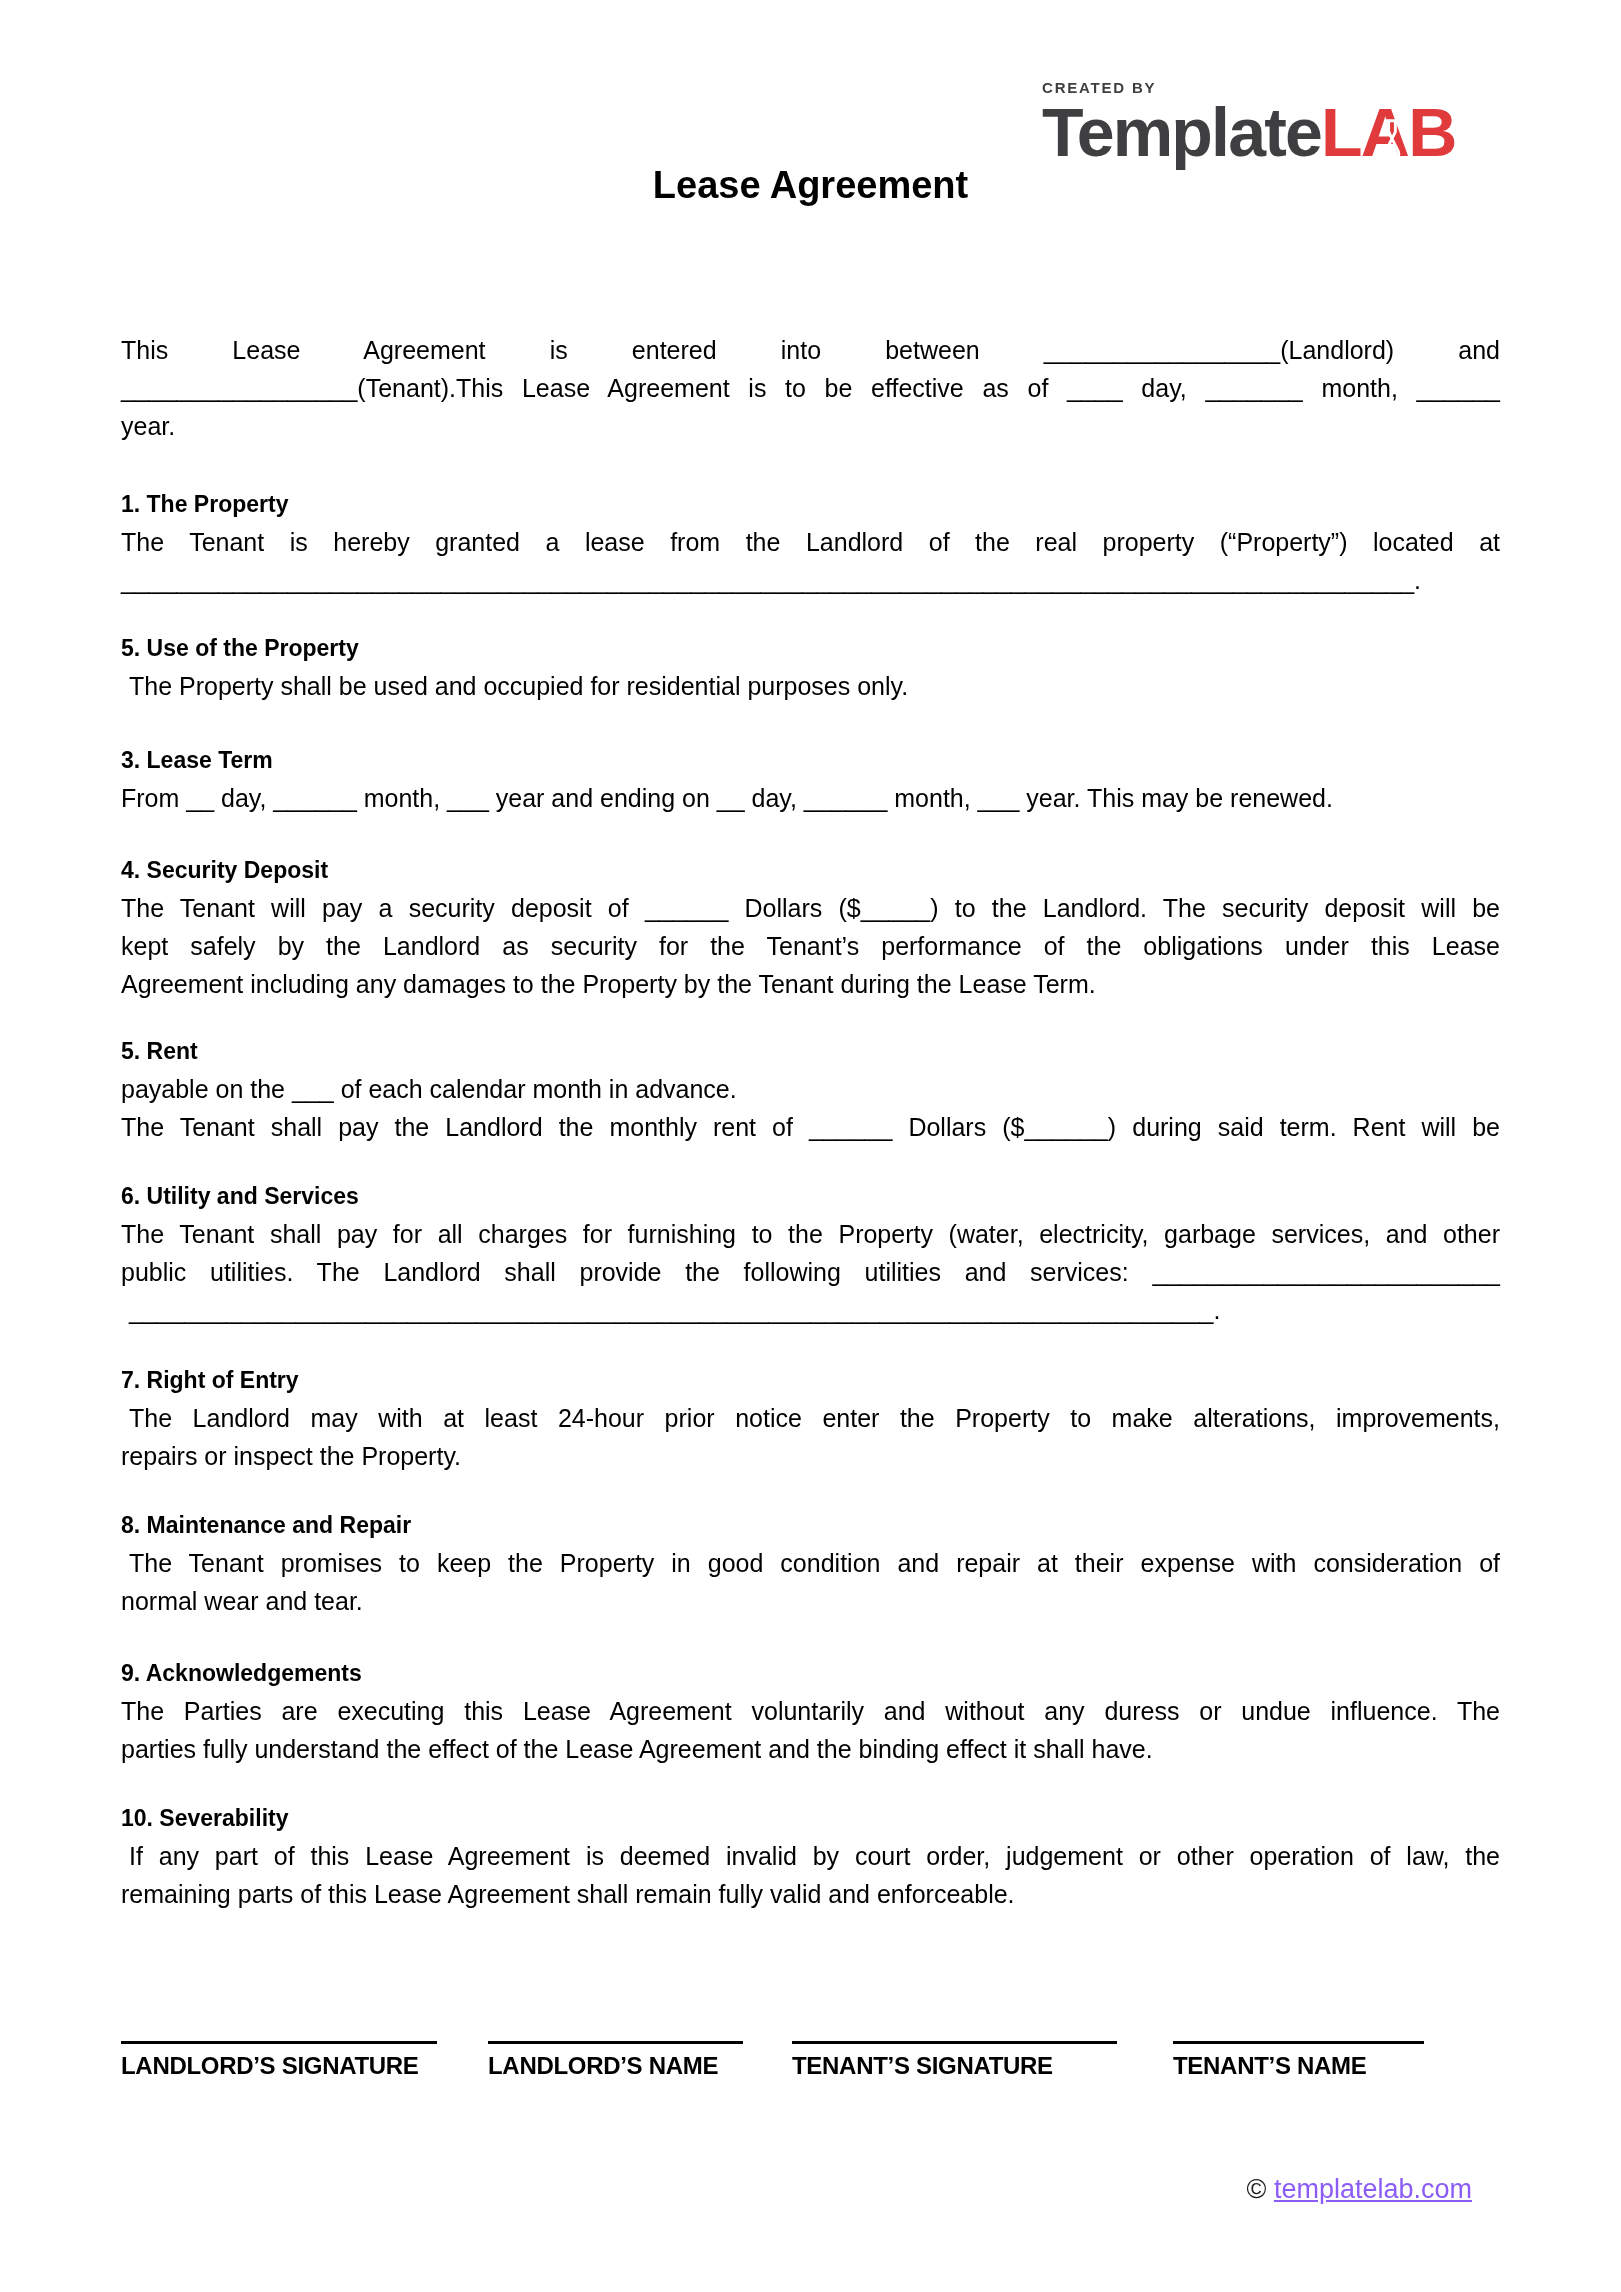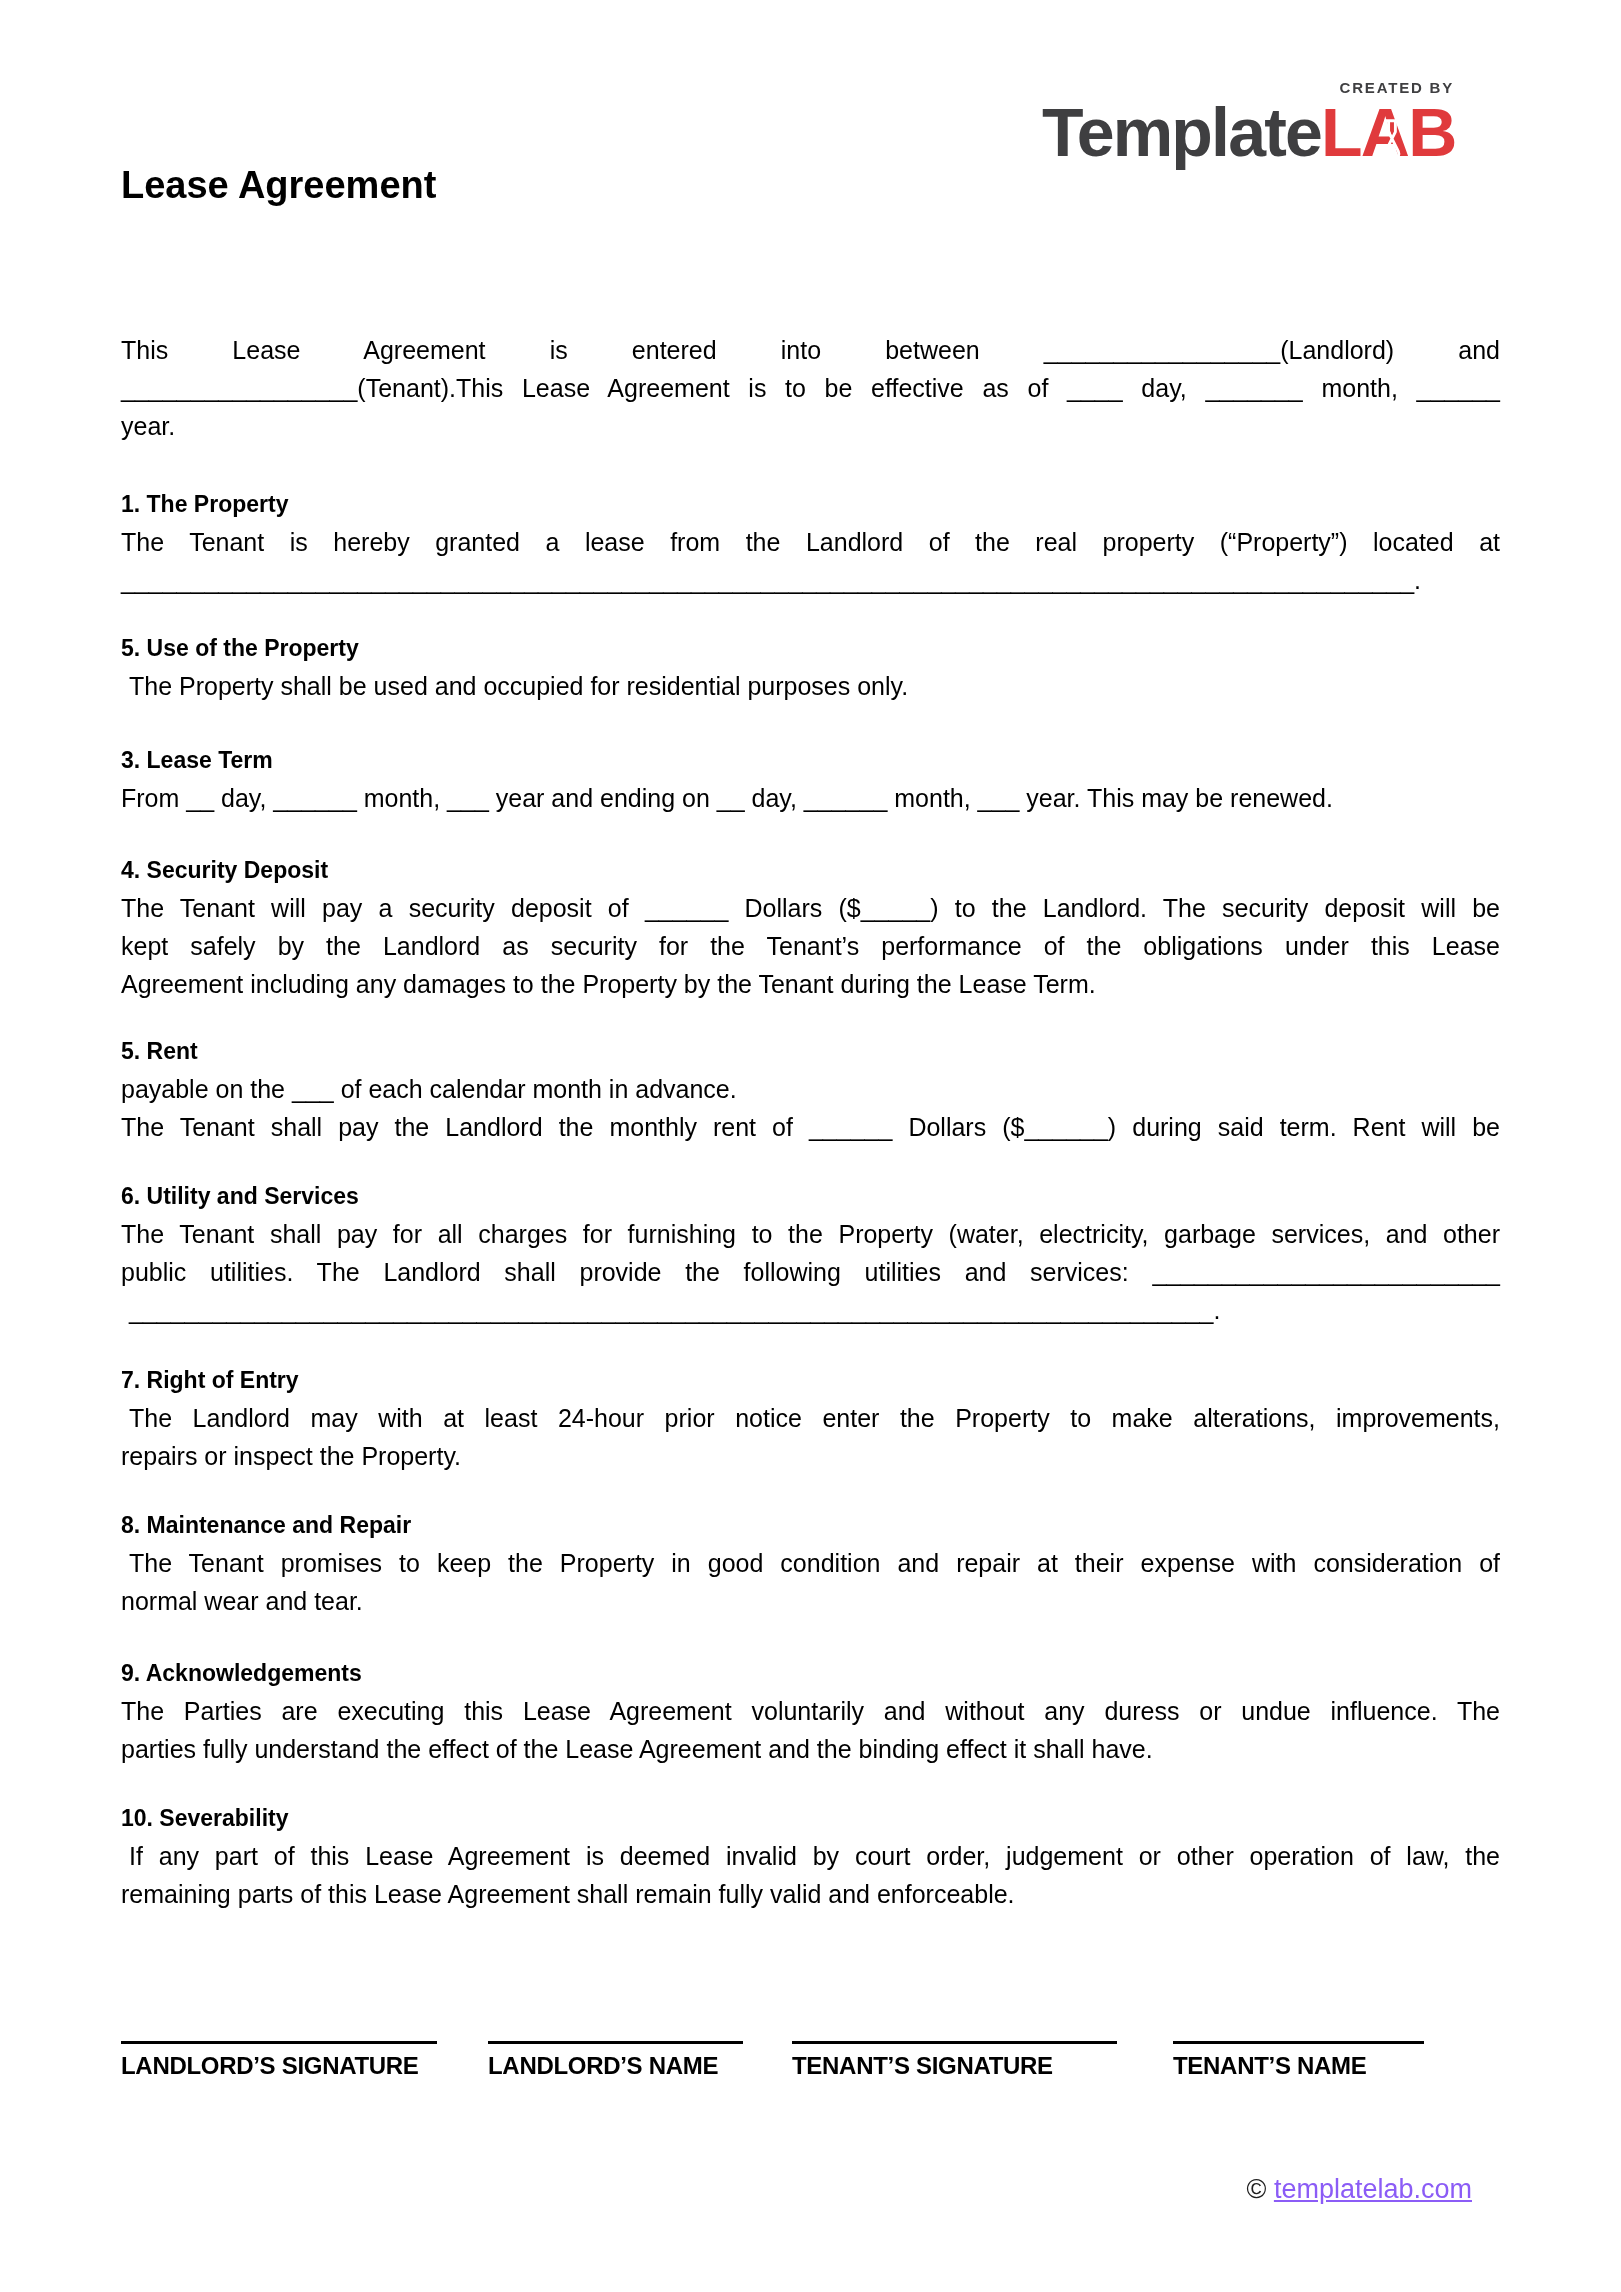--- a/index.html
+++ b/index.html
@@ -7,26 +7,26 @@
     position:relative;
     width:1621px;
     height:2293px;
     background:#ffffff;
     font-family:"Liberation Sans", sans-serif;
     color:#000;
     overflow:hidden;
   }
   
   .logo{position:absolute;top:79px;left:1042px;width:412px;}
-  .logo-small{font-size:15px;font-weight:bold;letter-spacing:1.8px;color:#3f3f41;text-align:right;}
+  .logo-small{font-size:15px;font-weight:bold;letter-spacing:1.8px;color:#3f3f41;}
   .logo-brand{position:relative;font-size:68px;font-weight:bold;letter-spacing:-1.8px;line-height:1.05;color:#3f3f41;margin-top:0.9px;white-space:nowrap;}
   .logo-lab{color:#e03a3c;}
   .flask{position:absolute;bottom:7.2px;right:45px;width:34px;height:43px;}
   
-  .doc-title{position:absolute;top:164px;left:121px;width:1379px;font-size:38px;font-weight:bold;}
+  .doc-title{position:absolute;top:164px;left:121px;width:1379px;text-align:center;font-size:38px;font-weight:bold;}
   
   .sec{position:absolute;left:121px;width:1379px;}
   .sec-h{font-size:23px;line-height:38px;font-weight:bold;}
   .ln{font-size:25px;line-height:38px;white-space:nowrap;}
   .ln.j{white-space:normal;text-align:justify;text-align-last:justify;}
   .ln.ind{padding-left:8px;}
   
   .sig-row{position:absolute;top:2005px;left:121px;display:flex;}
   .sig-col{display:block;margin-top:36px;}
   .sig-line{height:0;border-top:3.6px solid #000;margin-bottom:8px;}

